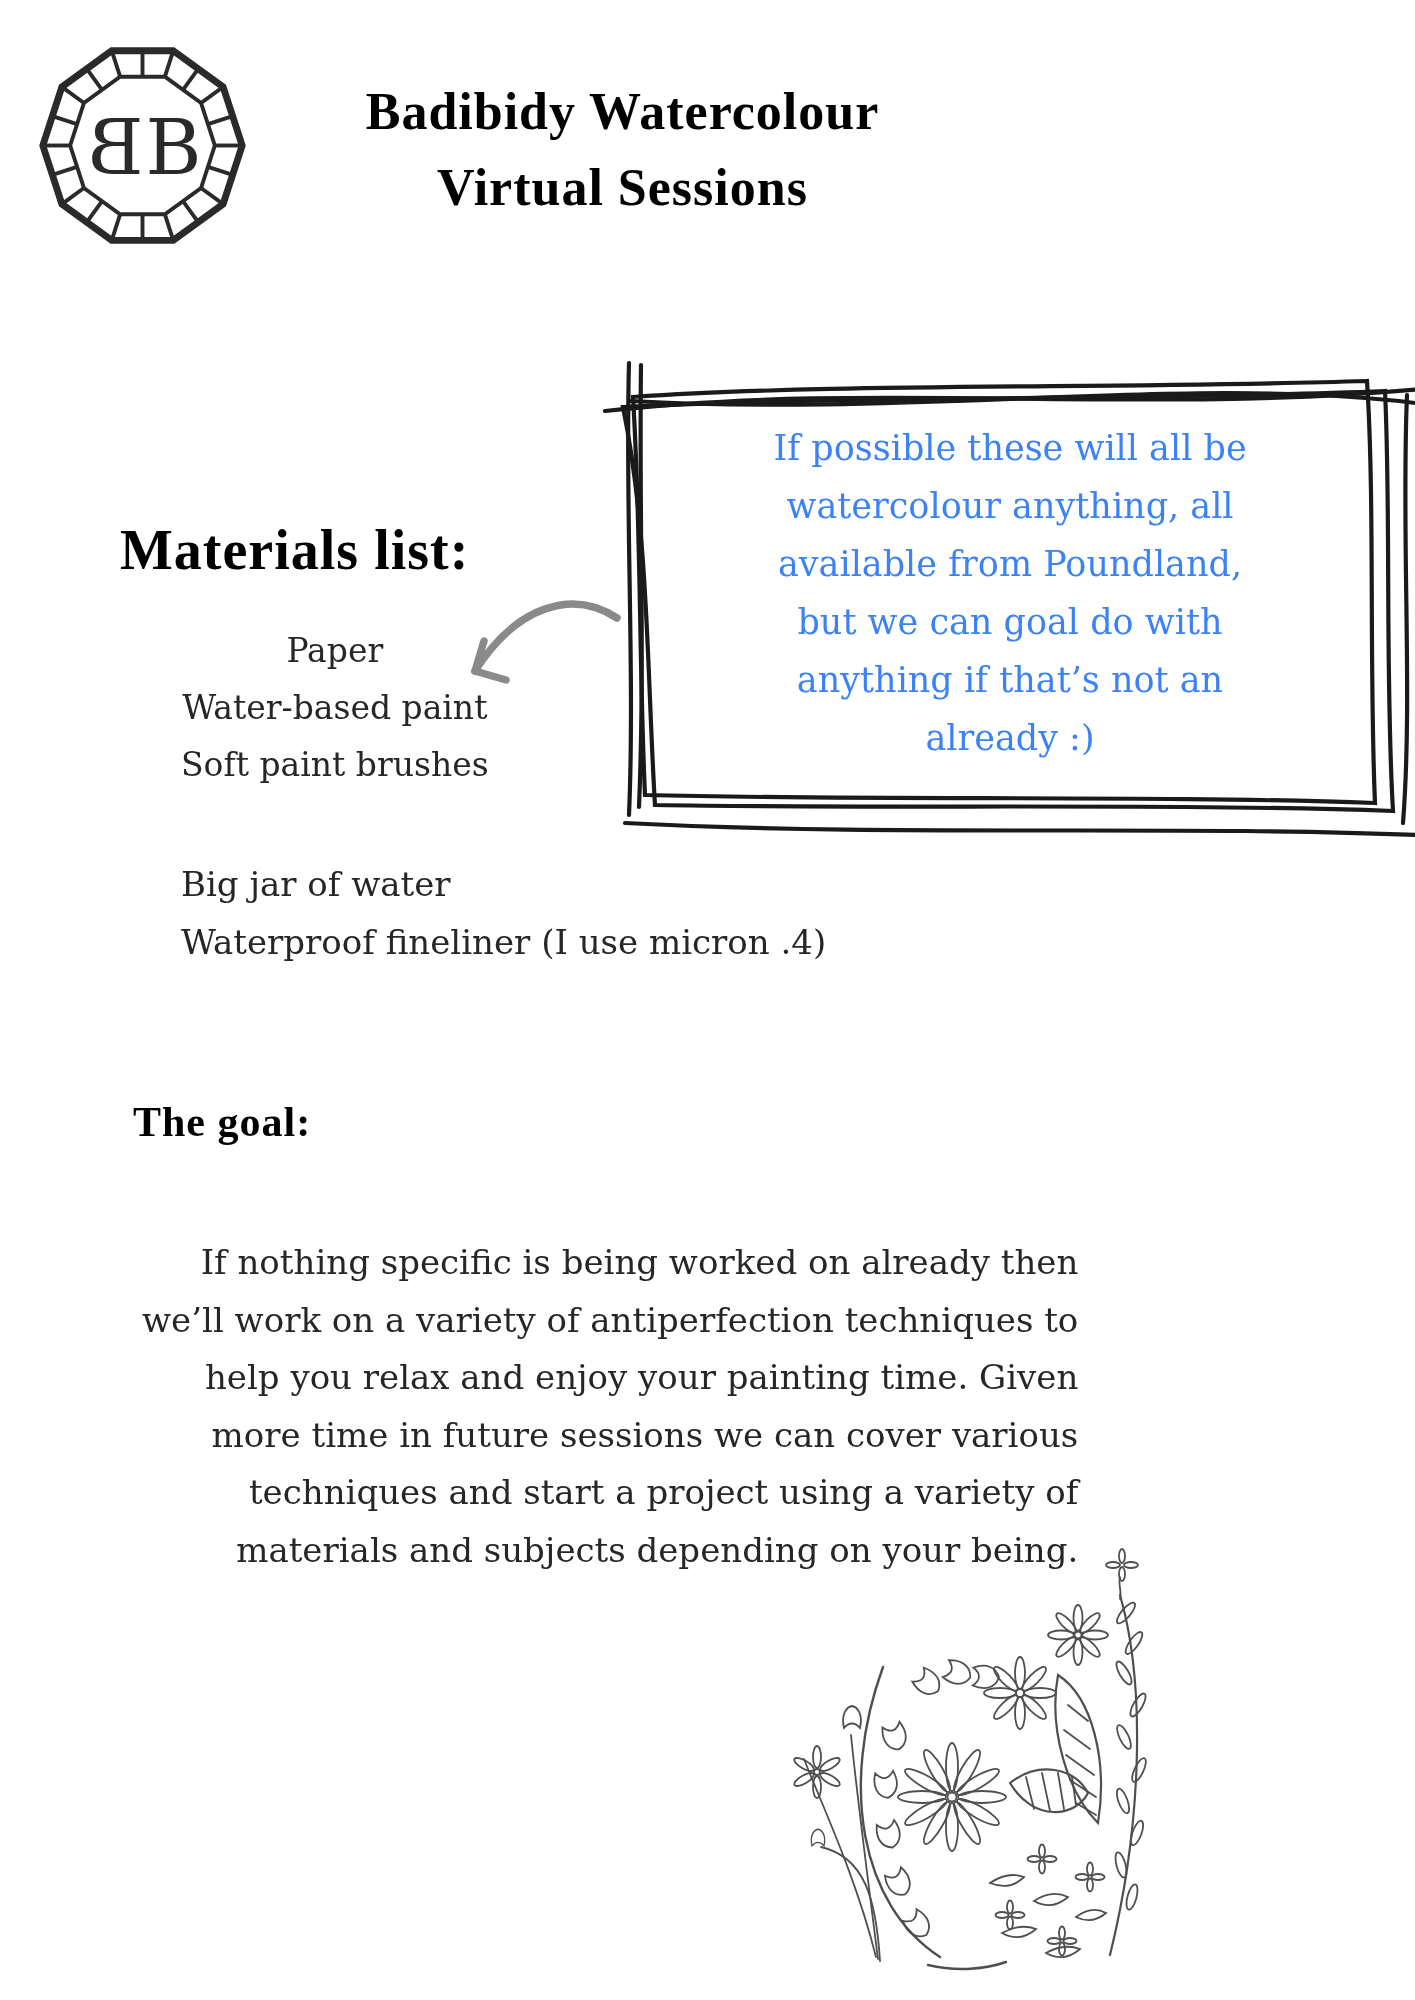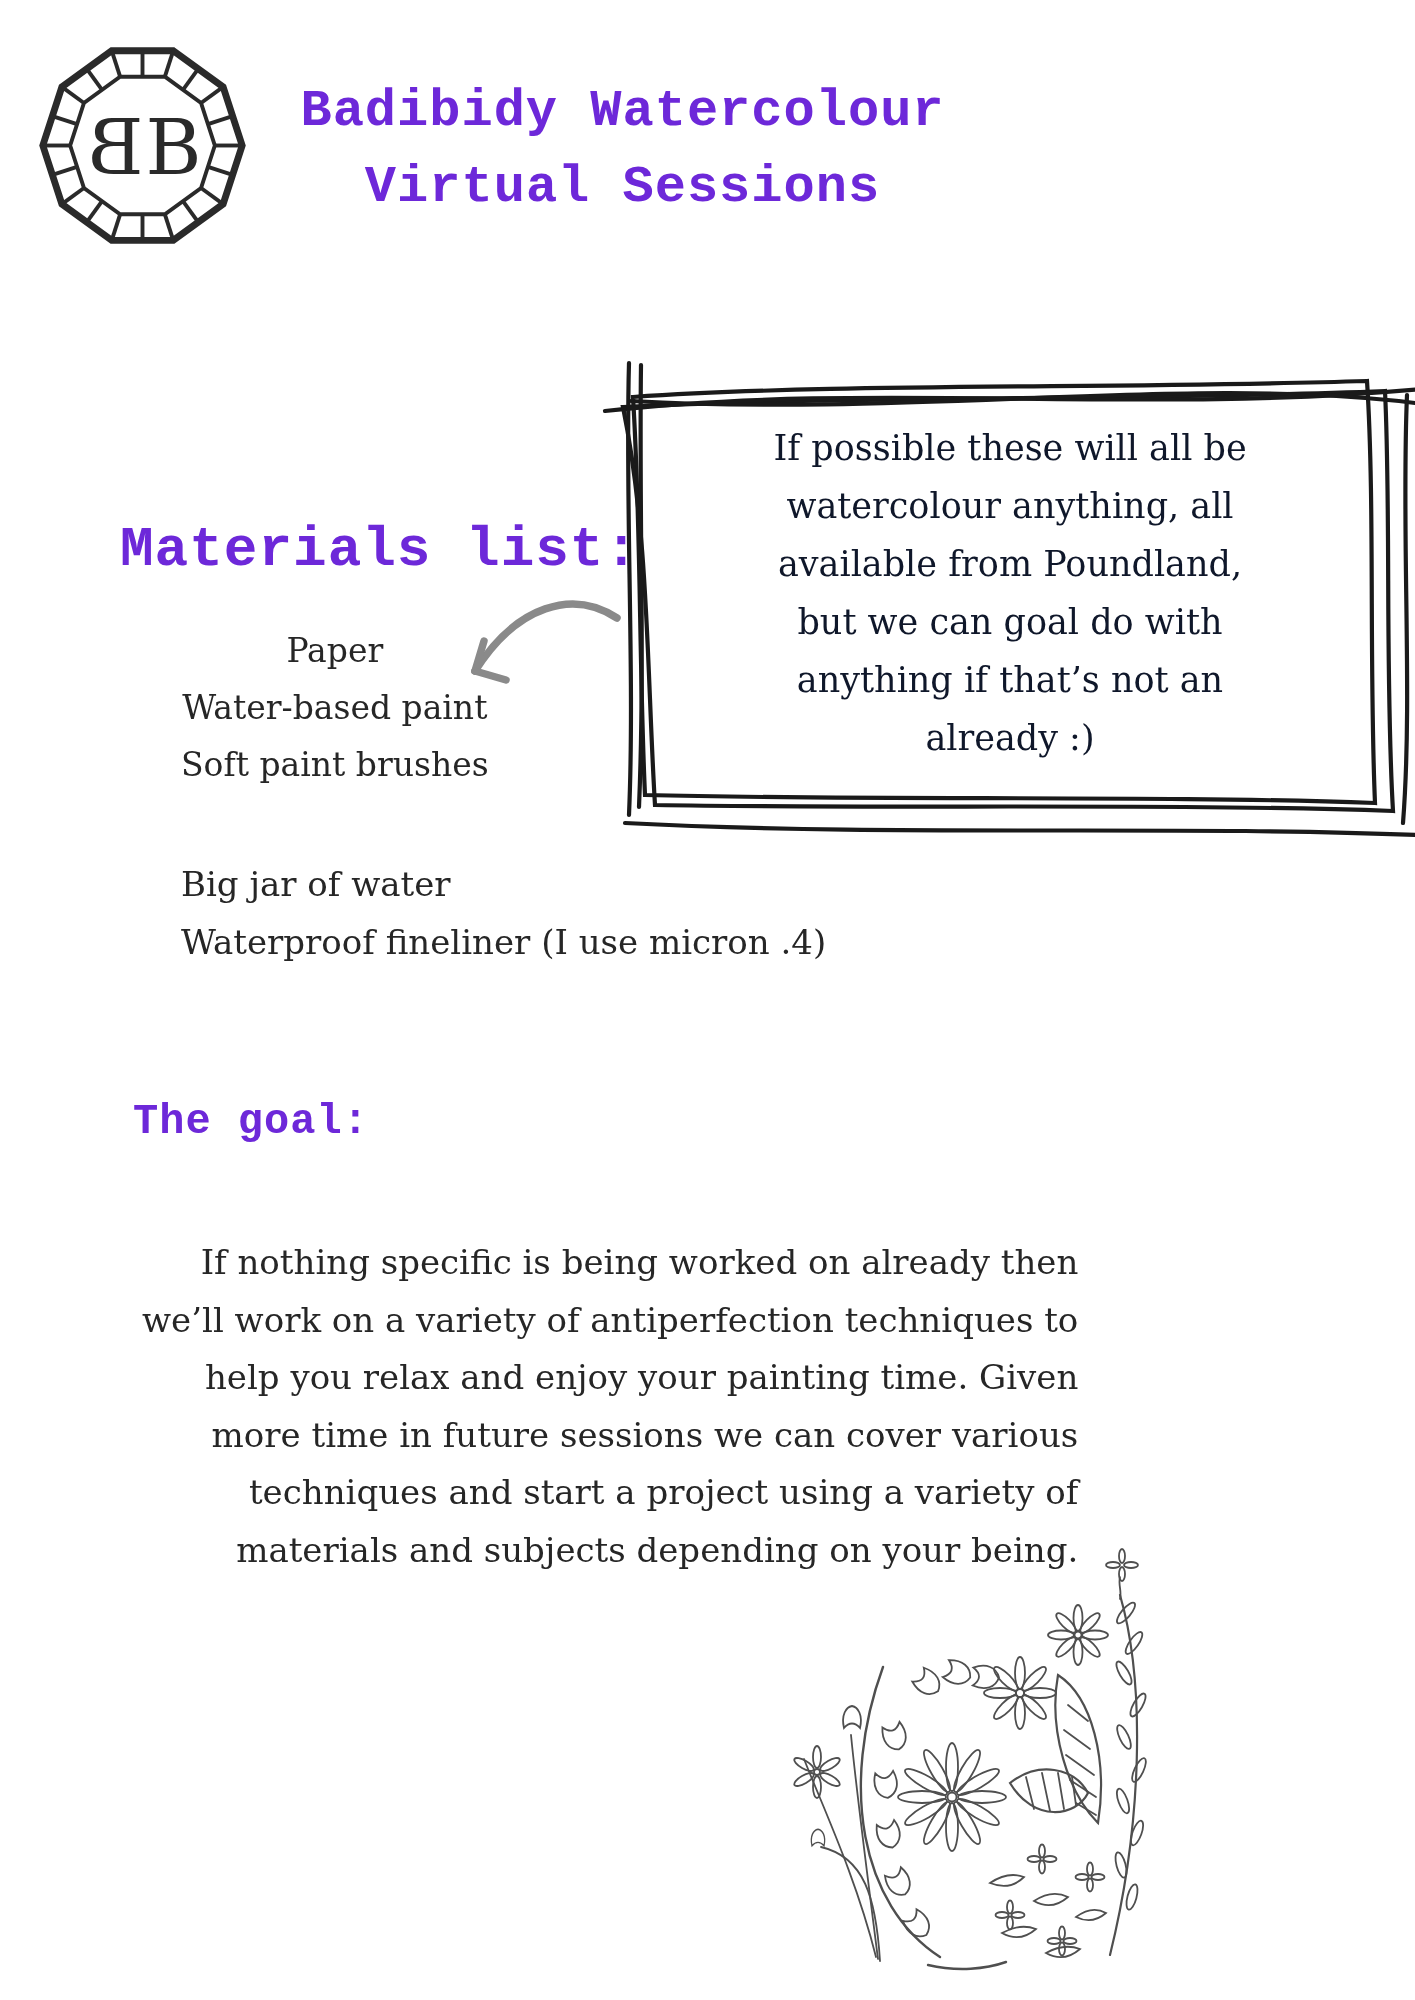--- a/index.html
+++ b/index.html
@@ -5,37 +5,37 @@
   html,body{margin:0;padding:0;background:#ffffff;}
   .canvas{
     position:relative;
     width:1415px;height:2000px;
     background:#ffffff;
     overflow:hidden;
     font-family:"DejaVu Serif", serif;
     color:#262626;
   }
   .hand{
-    font-family:Liberation Mono, monospace;
+    font-family:Liberation Serif, serif;
     font-weight:800;
-    color:#6d28d9;
+    color:#000000;
   }
   
   .logo{position:absolute;left:35px;top:38px;width:215px;height:215px;}
   
   .title{
     position:absolute;left:250px;top:74px;width:745px;
     text-align:center;font-size:52px;line-height:76px;letter-spacing:1px;
   }
   
   .note-box{position:absolute;left:595px;top:345px;width:830px;height:505px;}
   .note-box svg.sketch{position:absolute;left:0;top:0;}
   .note-text{
     position:absolute;left:40px;top:74px;width:750px;
-    text-align:center;font-size:35px;line-height:58px;color:#0f172a;
+    text-align:center;font-size:35px;line-height:58px;color:#3b82f6;
   }
   
   .arrow{position:absolute;left:455px;top:595px;width:180px;height:105px;}
   
   .materials-heading{position:absolute;left:120px;top:518px;font-size:56px;letter-spacing:1px;}
   .materials-list-1{position:absolute;left:181px;top:622px;font-size:33px;line-height:57px;text-align:center;}
   .materials-list-2{position:absolute;left:181px;top:855px;font-size:34px;line-height:58px;}
   
   .goal-heading{position:absolute;left:133px;top:1098px;font-size:42px;letter-spacing:1px;}
   .goal-paragraph{position:absolute;left:142px;top:1234px;font-size:34px;line-height:57.5px;text-align:right;}

